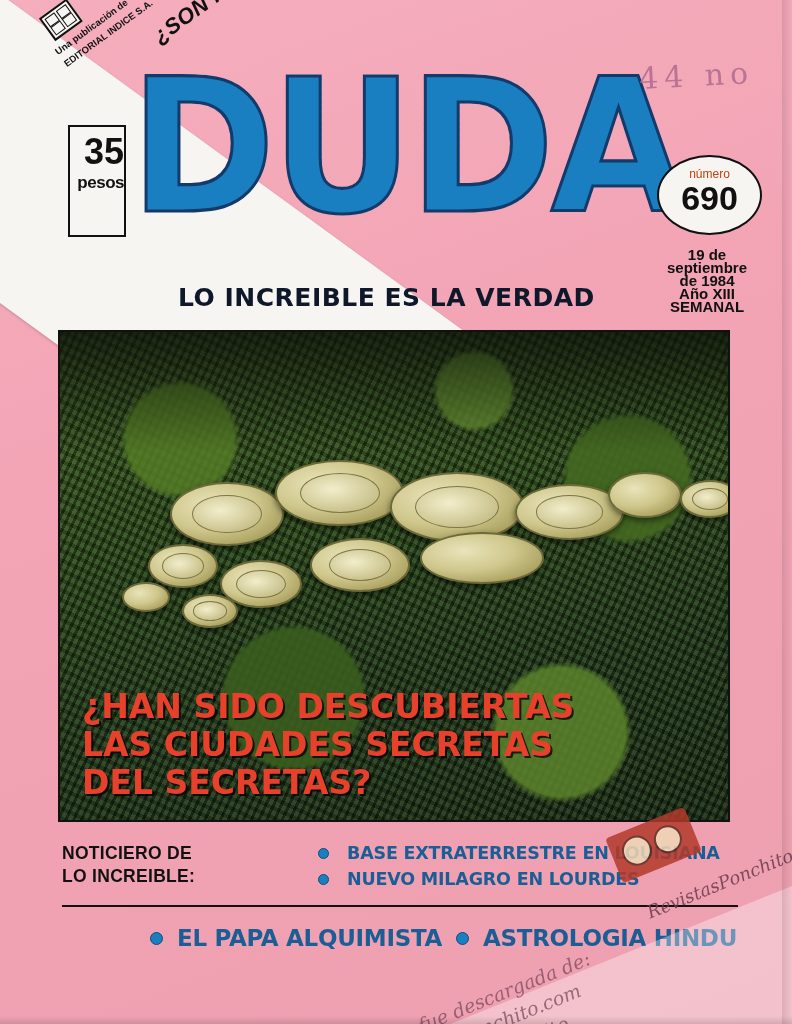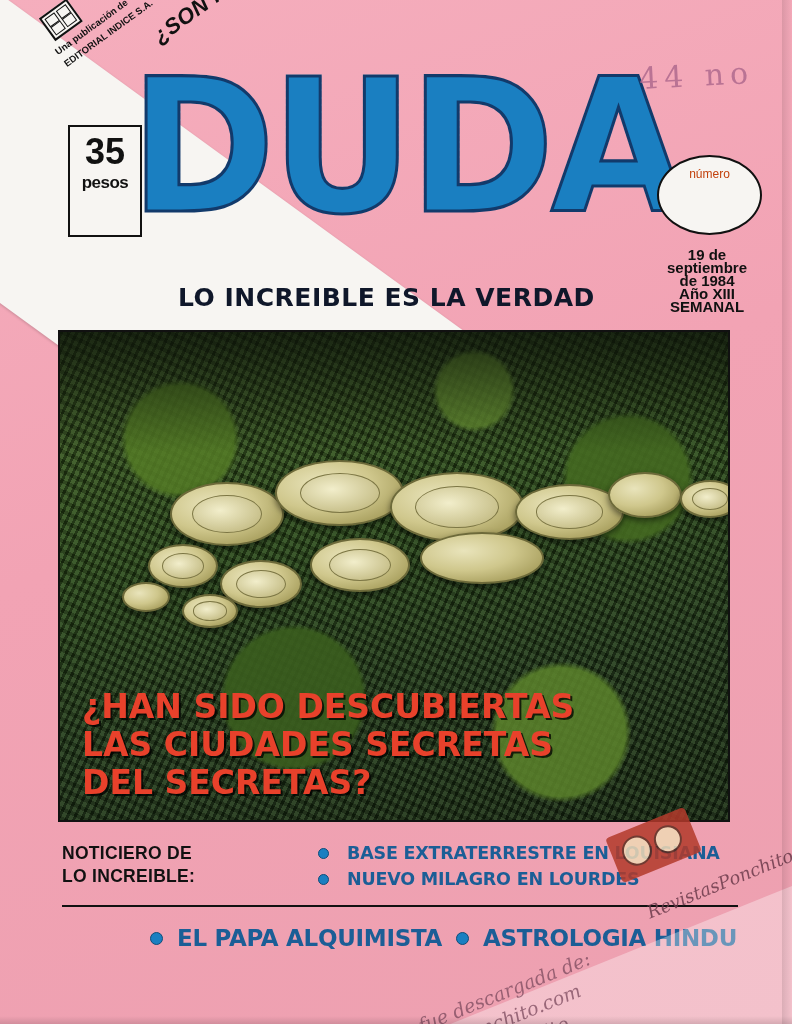--- a/index.html
+++ b/index.html
@@ -104,25 +104,25 @@
     line-height: 11px;
     color: #111;
     white-space: nowrap;
   }
 
   
   .price-box {
     position: absolute;
     left: 68px;
     top: 125px;
-    width: 74px;
+    width: 58px;
     height: 112px;
     border: 2px solid #111;
     background: #f7f5f2;
-    text-align: center;
+    text-align: right;
     box-sizing: border-box;
     padding-top: 8px;
   }
   .price-num {
     font-size: 36px;
     font-weight: bold;
     line-height: 34px;
     color: #111;
   }
   .price-word {
@@ -447,20 +447,21 @@
 
   <div class="masthead">
     <div class="duda-text">DUDA</div>
   </div>
   <div class="tagline">LO INCREIBLE ES LA VERDAD</div>
 
   <div class="handwriting">44 no</div>
 
   <div class="issue-oval">
     <div class="issue-label">número</div>
+    <div class="issue-num">690</div>
   </div>
   <div class="issue-date">
     <div>19 de septiembre</div>
     <div>de 1984</div>
     <div>Año XIII</div>
     <div>SEMANAL</div>
   </div>
 
   <div class="photo">
     <div class="jungle"></div>

